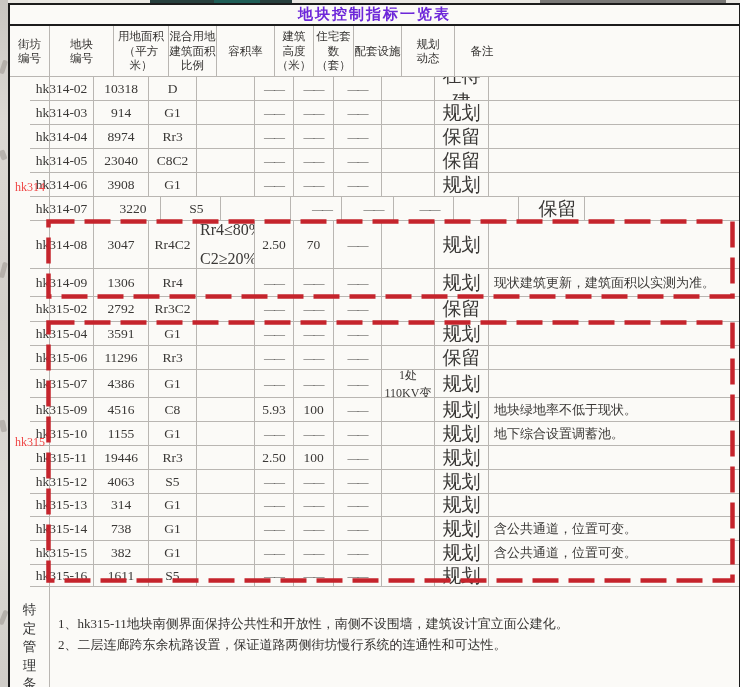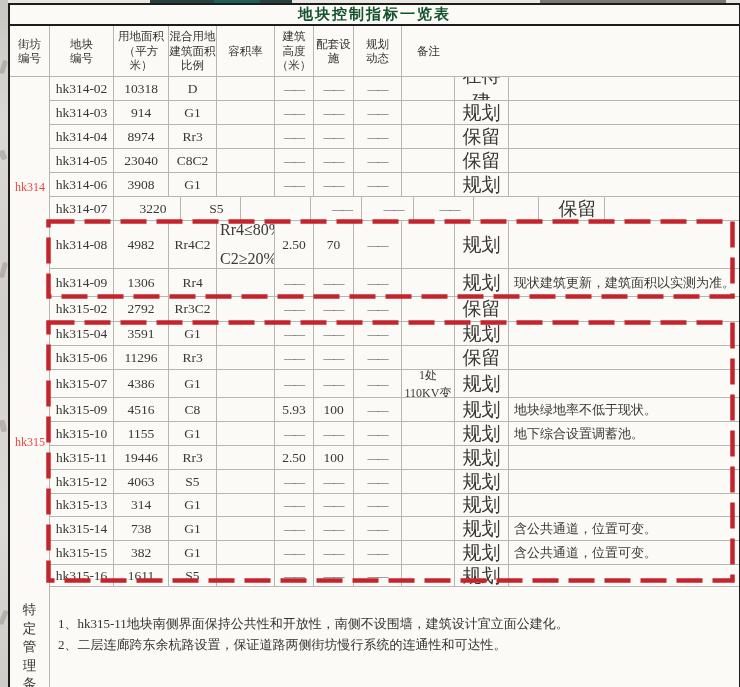--- a/index.html
+++ b/index.html
@@ -25,40 +25,40 @@
   .strip2{left:540px;top:0;width:186px;height:3px;background:#4a4a4a;opacity:.7;}
 
   .sheet{
     position:absolute;left:8px;top:3px;width:729px;height:684px;
     background:var(--paper);
     border:2px solid var(--dark);border-bottom:none;
     box-sizing:content-box;
   }
   .title{
     height:19px;line-height:19px;text-align:center;
-    font-size:15px;font-weight:bold;letter-spacing:2px;color:#14532d;
+    font-size:15px;font-weight:bold;letter-spacing:2px;color:#6d28d9;
     border-bottom:2px solid var(--dark);
   }
   .grid11{display:grid;grid-template-columns:40px 64px 55px 48px 58px 39px 40px 48px 53px 54px 1fr;}
   .thead{height:50px;border-bottom:1px solid var(--grid);}
   .hcell{
     display:flex;align-items:center;justify-content:center;text-align:center;
     font-size:11.5px;line-height:1.25;white-space:pre-line;
     border-right:1px solid var(--grid);color:#33312f;
   }
   .hcell:last-child{border-right:none;}
 
   .bodywrap{position:relative;}
   .blockcol{
     position:absolute;left:0;top:0;width:40px;height:510px;
     border-right:1px solid var(--grid);box-sizing:border-box;
   }
   .blocklabel{position:absolute;left:0;width:40px;display:flex;align-items:center;justify-content:center;
     font-size:12px;color:#ef4444;}
-  .rows{margin-left:40px;}
+  .rows{margin-left:20px;}
   .trow{display:grid;grid-template-columns:64px 55px 48px 58px 39px 40px 48px 53px 54px 1fr;
     border-bottom:1px solid var(--grid);box-sizing:border-box;}
   .tcell{
     display:flex;align-items:center;justify-content:center;text-align:center;
     border-right:1px solid var(--grid);
     font-size:13.5px;white-space:pre-line;overflow:hidden;
   }
   .tcell:last-child{border-right:none;}
   .c-mix{font-size:16px;line-height:1.8;justify-content:flex-start;padding-left:3px;text-align:left;}
   .c-fac{font-size:12px;line-height:1.5;}
@@ -102,20 +102,22 @@
 编号</div>
       <div class="hcell">用地面积
 （平方米）</div>
       <div class="hcell">混合用地
 建筑面积
 比例</div>
       <div class="hcell">容积率</div>
       <div class="hcell">建筑
 高度
 （米）</div>
+      <div class="hcell">住宅套数
+（套）</div>
       <div class="hcell">配套设施</div>
       <div class="hcell">规划
 动态</div>
       <div class="hcell">备注</div>
     </div>
 
   <div class="bodywrap" id="bodywrap">
     <div class="blockcol" id="blockcol" style="height: 510px;">
         <div class="blocklabel" style="top: 0px; height: 220px;">hk314</div>
         <div class="blocklabel" style="top: 220px; height: 290px;">hk315</div>
@@ -188,21 +190,21 @@
           <div class="tcell c-mix"></div>
           <div class="tcell c-far dash">——</div>
           <div class="tcell c-h dash">——</div>
           <div class="tcell c-units dash">——</div>
           <div class="tcell c-fac"></div>
           <div class="tcell c-status">保留</div>
           <div class="tcell c-remark"></div>
         </div>
         <div class="trow" style="height: 48px;">
           <div class="tcell c-id">hk314-08</div>
-          <div class="tcell c-area">4982</div>
+          <div class="tcell c-area">3047</div>
           <div class="tcell c-code">Rr4C2</div>
           <div class="tcell c-mix">Rr4≤80%
 C2≥20%</div>
           <div class="tcell c-far">2.50</div>
           <div class="tcell c-h">70</div>
           <div class="tcell c-units dash">——</div>
           <div class="tcell c-fac"></div>
           <div class="tcell c-status">规划</div>
           <div class="tcell c-remark"></div>
         </div>

